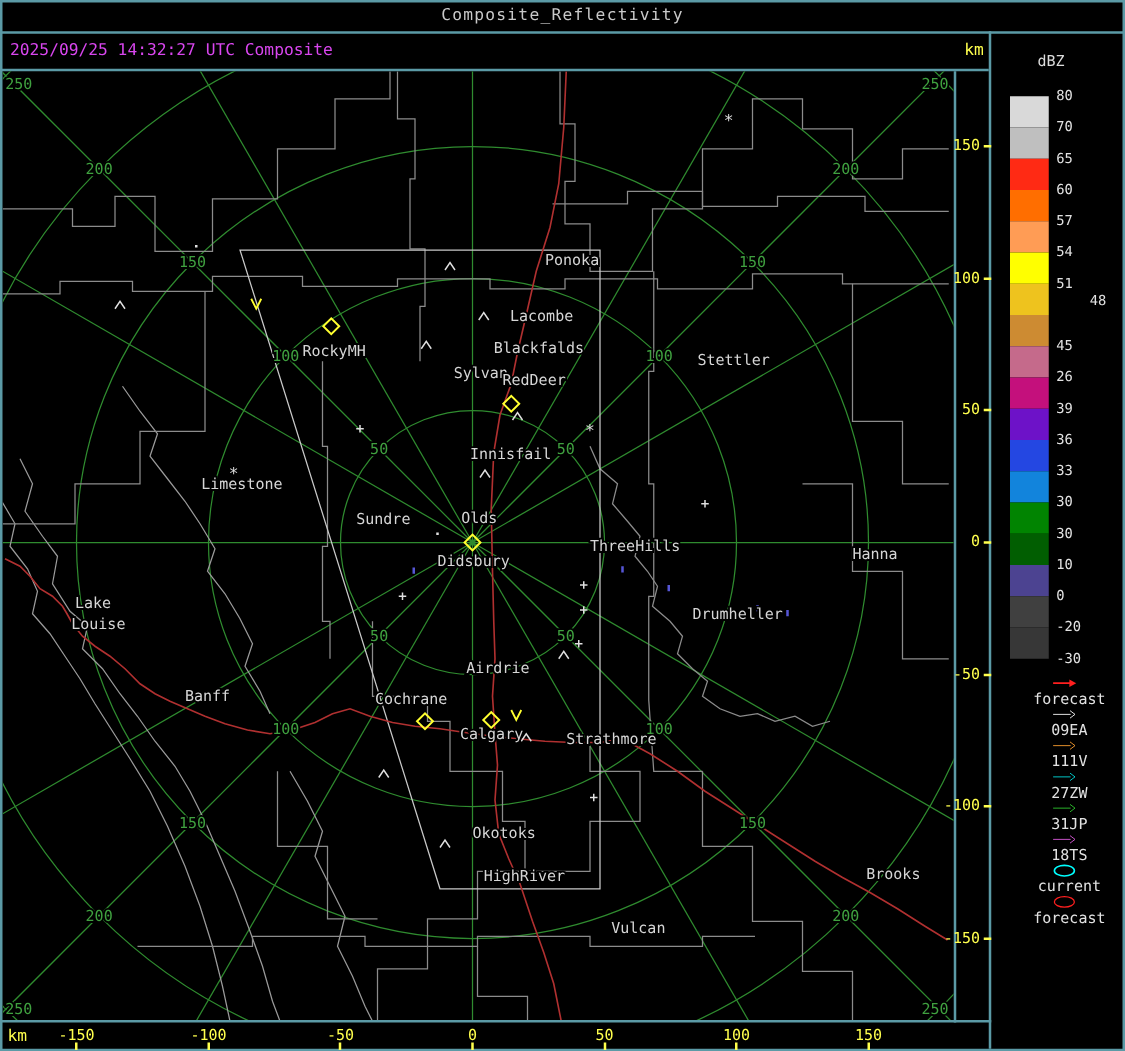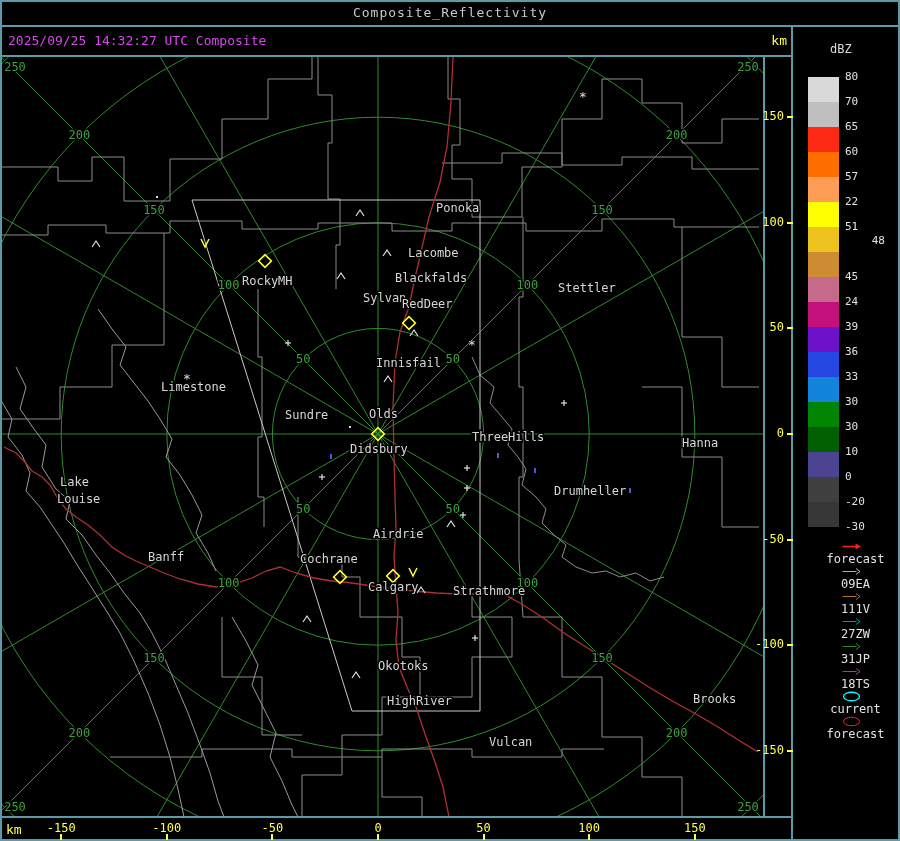--- a/index.html
+++ b/index.html
@@ -233,25 +233,25 @@
     <div class="abs scale-box" style="top: 402px; background: rgb(1, 132, 1);"></div>
     <div class="abs scale-box" style="top: 427px; background: rgb(1, 94, 1);"></div>
     <div class="abs scale-box" style="top: 452px; background: rgb(76, 67, 145);"></div>
     <div class="abs scale-box" style="top: 477px; background: rgb(64, 64, 64);"></div>
     <div class="abs scale-box" style="top: 502px; background: rgb(55, 55, 55);"></div>
     <div class="abs scale-label" style="top: 70px;">80</div>
     <div class="abs scale-label" style="top: 95px;">70</div>
     <div class="abs scale-label" style="top: 120px;">65</div>
     <div class="abs scale-label" style="top: 145px;">60</div>
     <div class="abs scale-label" style="top: 170px;">57</div>
-    <div class="abs scale-label" style="top: 195px;">22</div>
+    <div class="abs scale-label" style="top: 195px;">54</div>
     <div class="abs scale-label" style="top: 220px;">51</div>
     <div class="abs scale-label" style="top: 234px; text-align: right;">48</div>
     <div class="abs scale-label" style="top: 270px;">45</div>
-    <div class="abs scale-label" style="top: 295px;">24</div>
+    <div class="abs scale-label" style="top: 295px;">26</div>
     <div class="abs scale-label" style="top: 320px;">39</div>
     <div class="abs scale-label" style="top: 345px;">36</div>
     <div class="abs scale-label" style="top: 370px;">33</div>
     <div class="abs scale-label" style="top: 395px;">30</div>
     <div class="abs scale-label" style="top: 420px;">30</div>
     <div class="abs scale-label" style="top: 445px;">10</div>
     <div class="abs scale-label" style="top: 470px;">0</div>
     <div class="abs scale-label" style="top: 495px;">-20</div>
     <div class="abs scale-label" style="top: 520px;">-30</div>
   </div>

